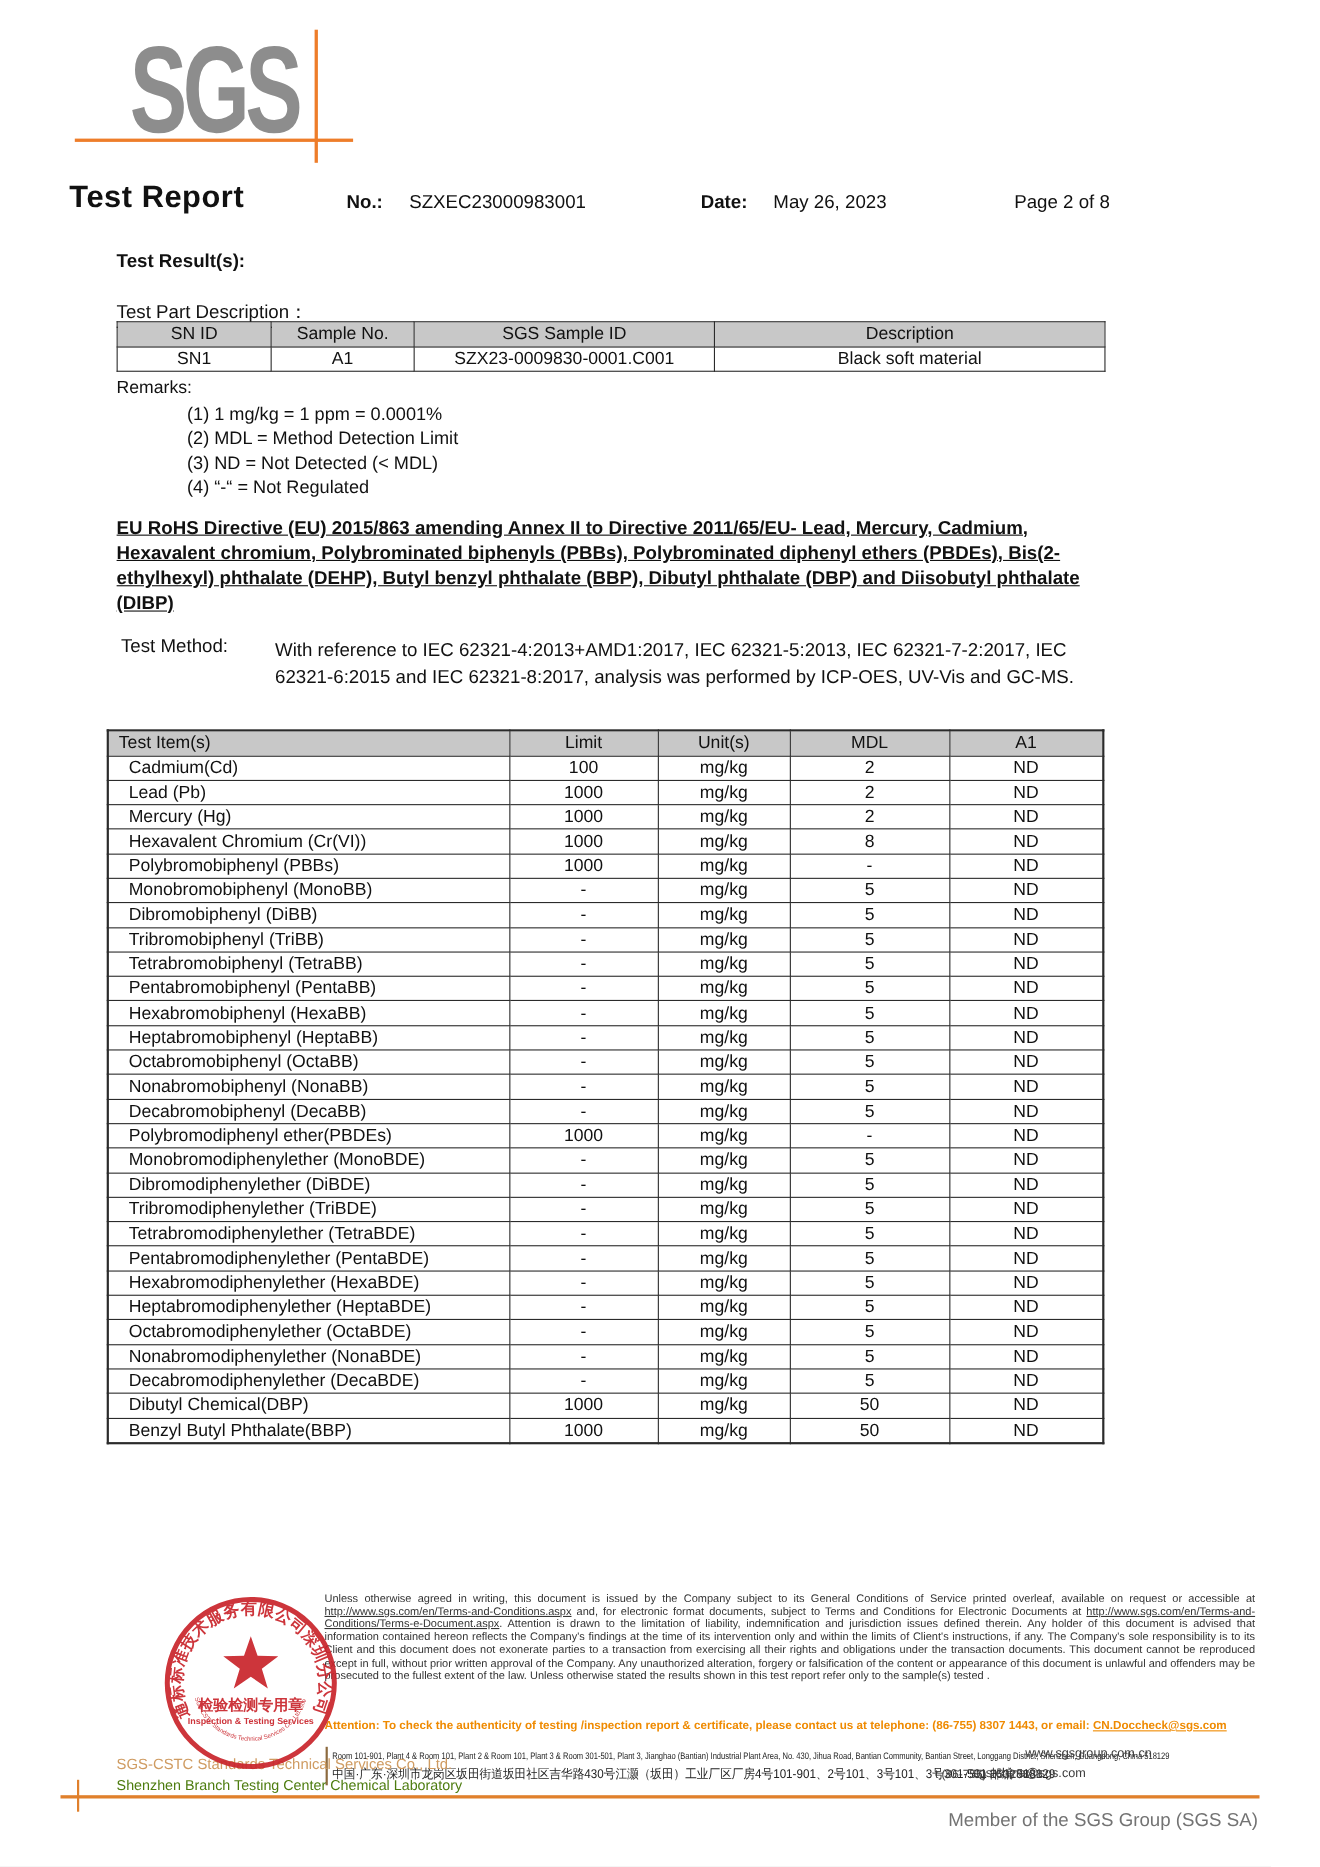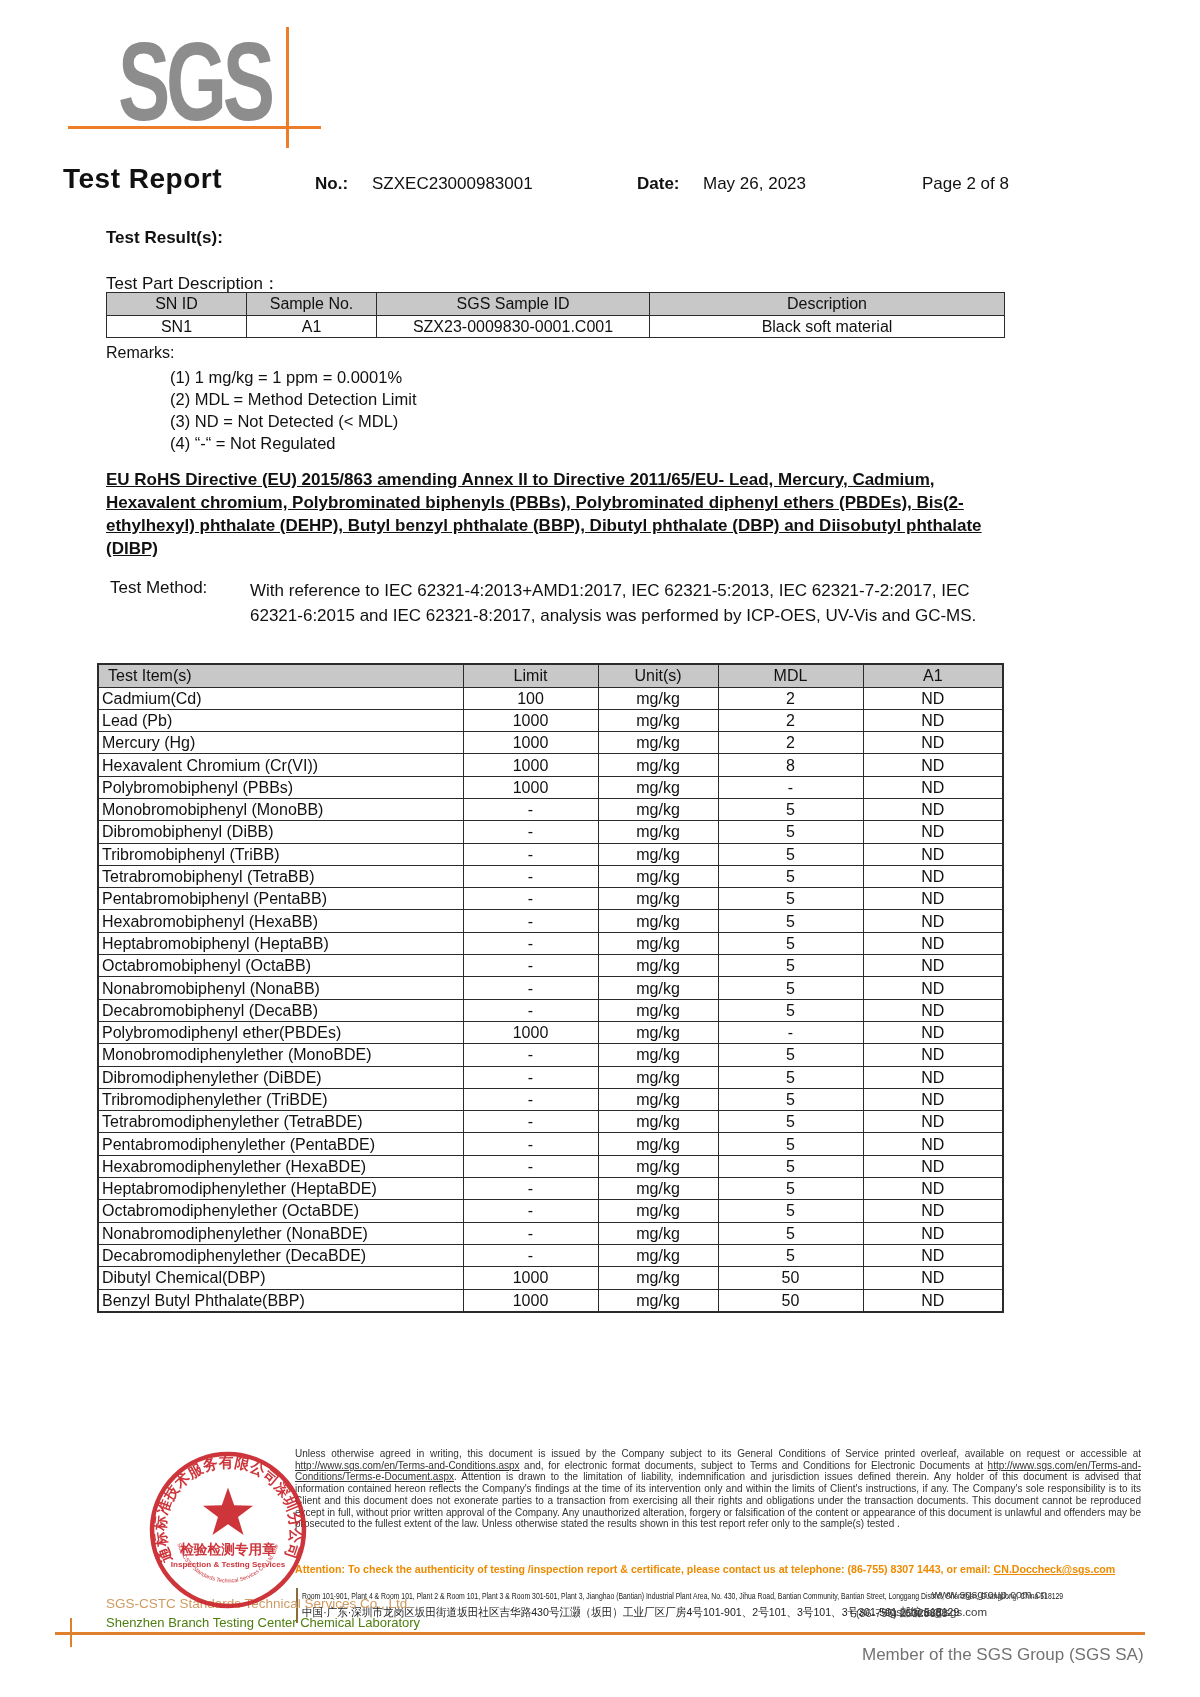--- a/index.html
+++ b/index.html
@@ -43,21 +43,21 @@
   thead th { background:#c8c8c8; font-weight:normal; }
 
   .part-table { position:absolute; left:106px; top:292px; width:898px; font-size:16px; }
   .part-table th { height:23px; text-align:center; }
   .part-table td { height:22px; text-align:center; }
 
   .results-table { position:absolute; left:97px; top:663px; width:905px; font-size:16px; border:2px solid #2b2b2b; }
   .results-table th { height:23px; text-align:center; }
   .results-table th:first-child { text-align:left; padding-left:9px; }
   .results-table td { height:22.3px; line-height:21px; text-align:center; }
-  .results-table td:first-child { text-align:left; padding-left:3px; }
+  .results-table td:first-child { text-align:left; padding-left:18px; }
 
   
   .disclaimer {
     position:absolute; left:295px; top:1448px; width:846px;
     font-size:10px; line-height:11.7px; text-align:justify; color:#333;
   }
   .disclaimer .lnk { text-decoration:underline; }
   .attention {
     position:absolute; left:295px; top:1563px; width:846px;
     font-size:10.6px; line-height:12.5px; font-weight:bold; color:#ef8a00;

